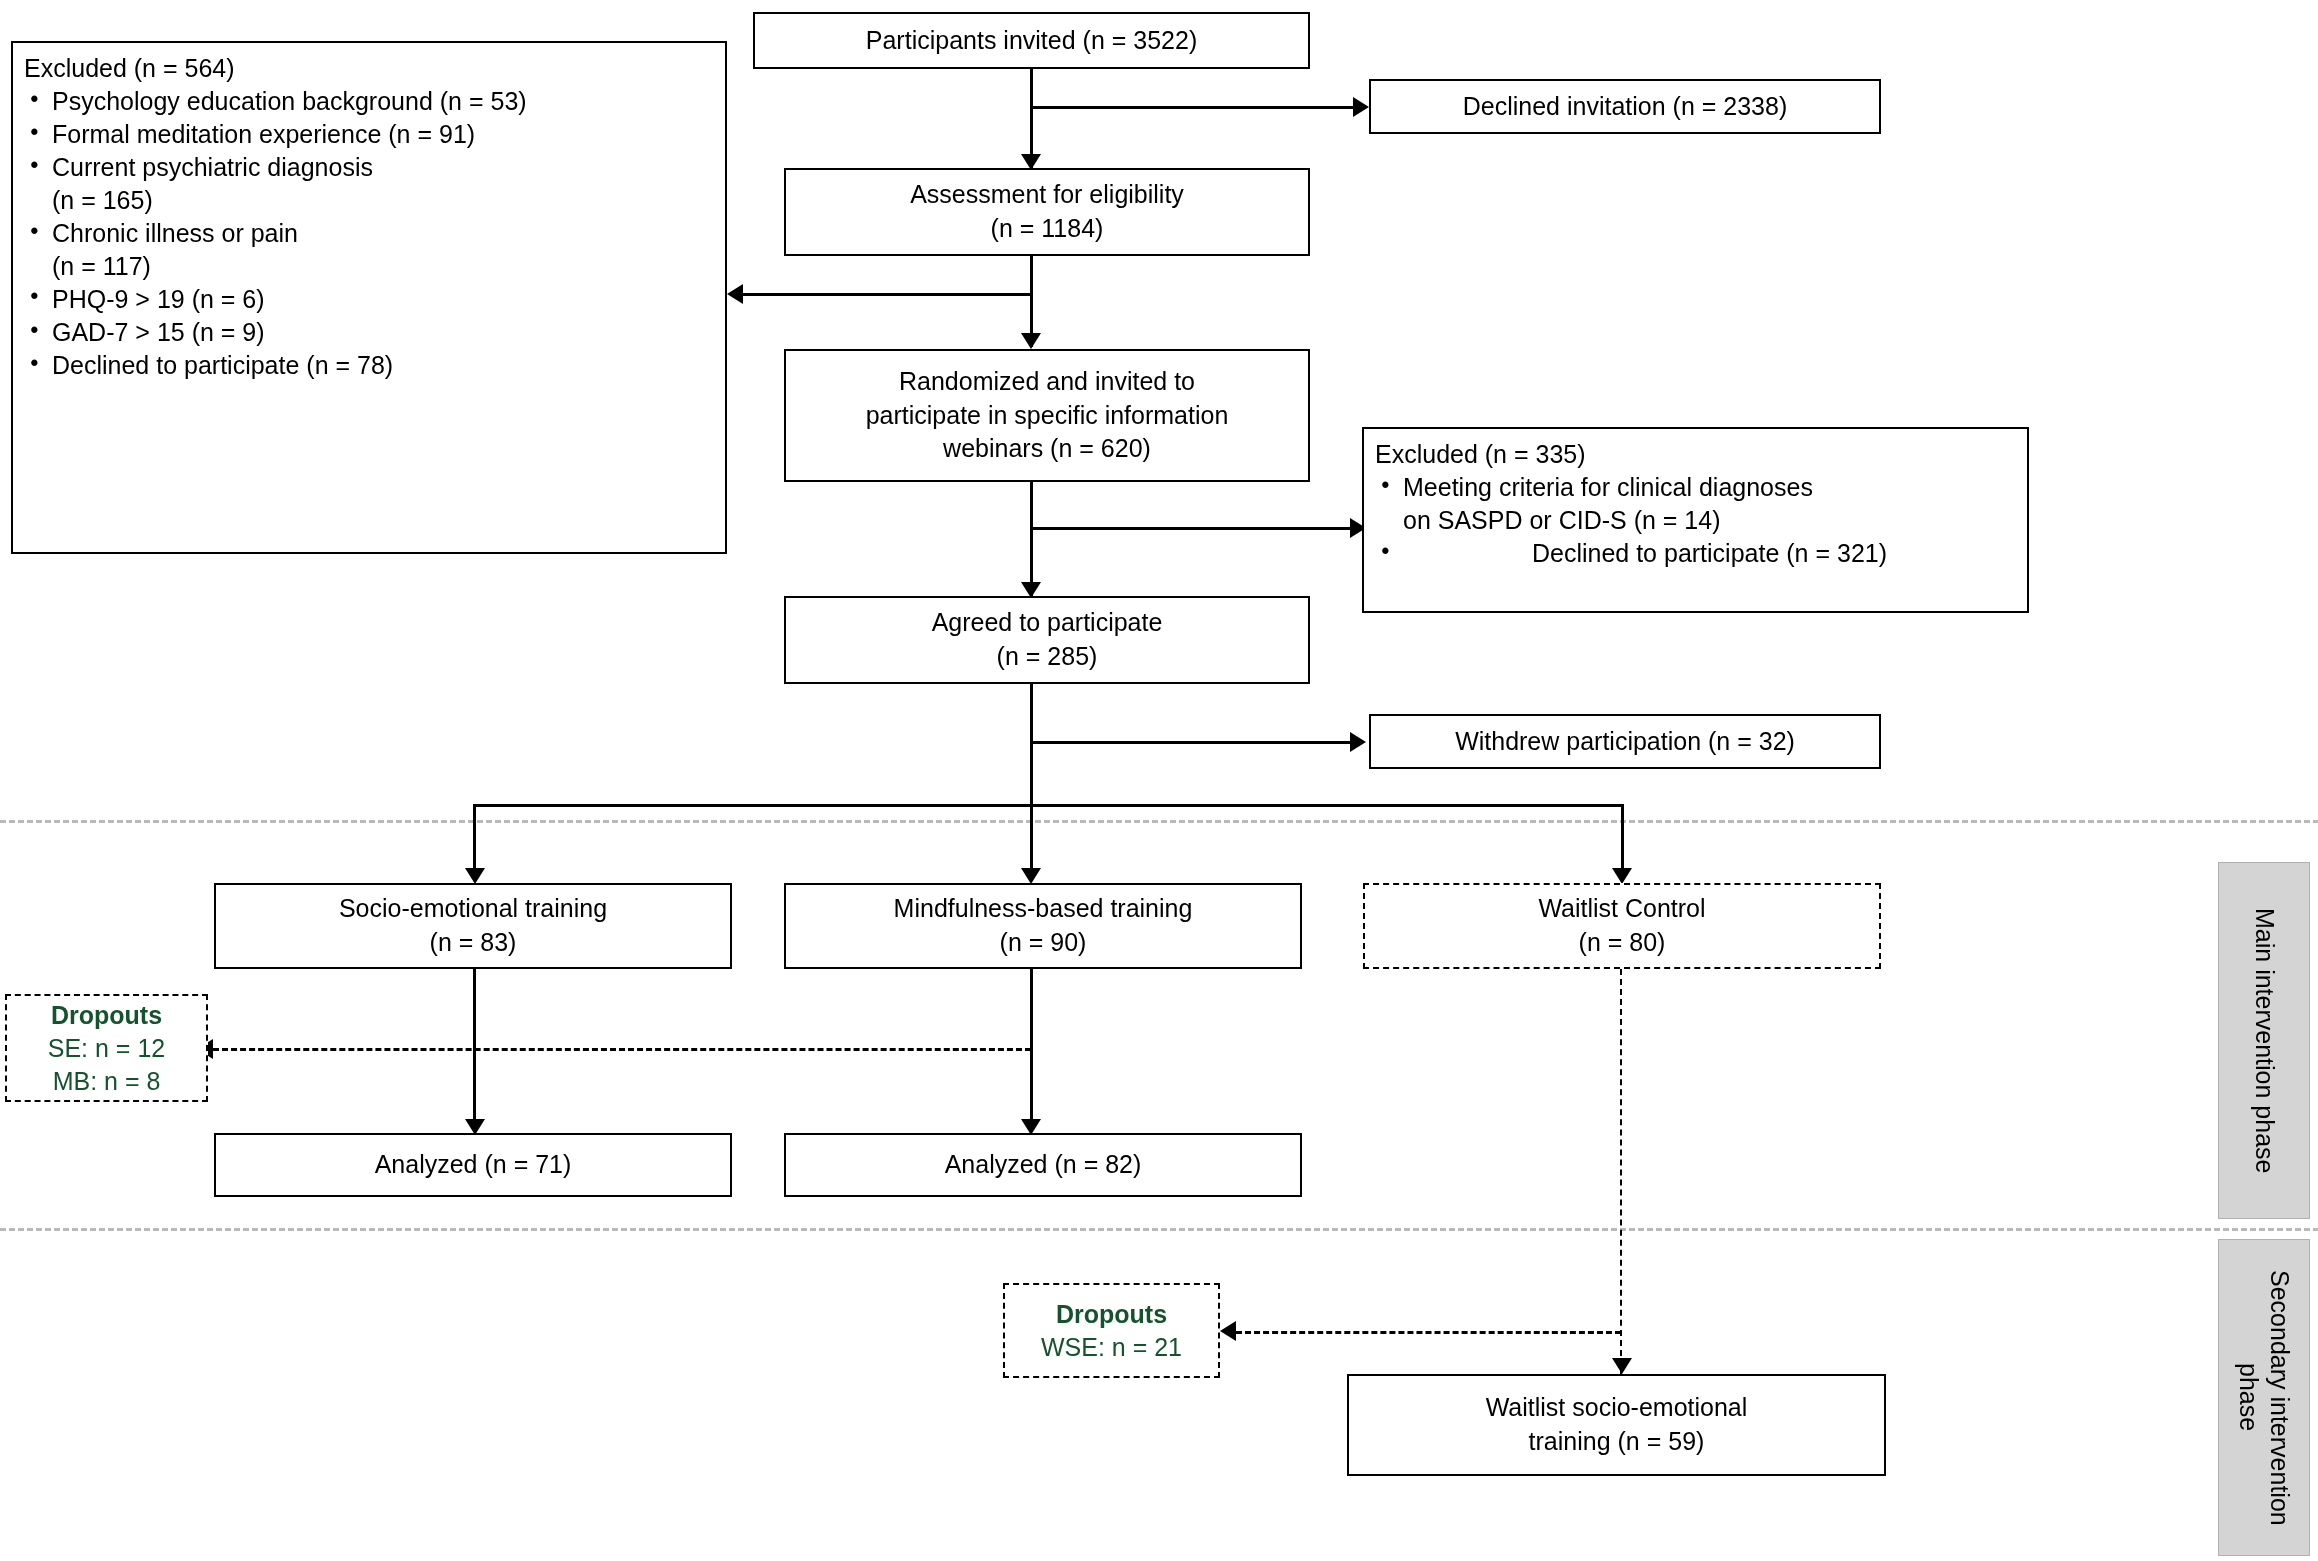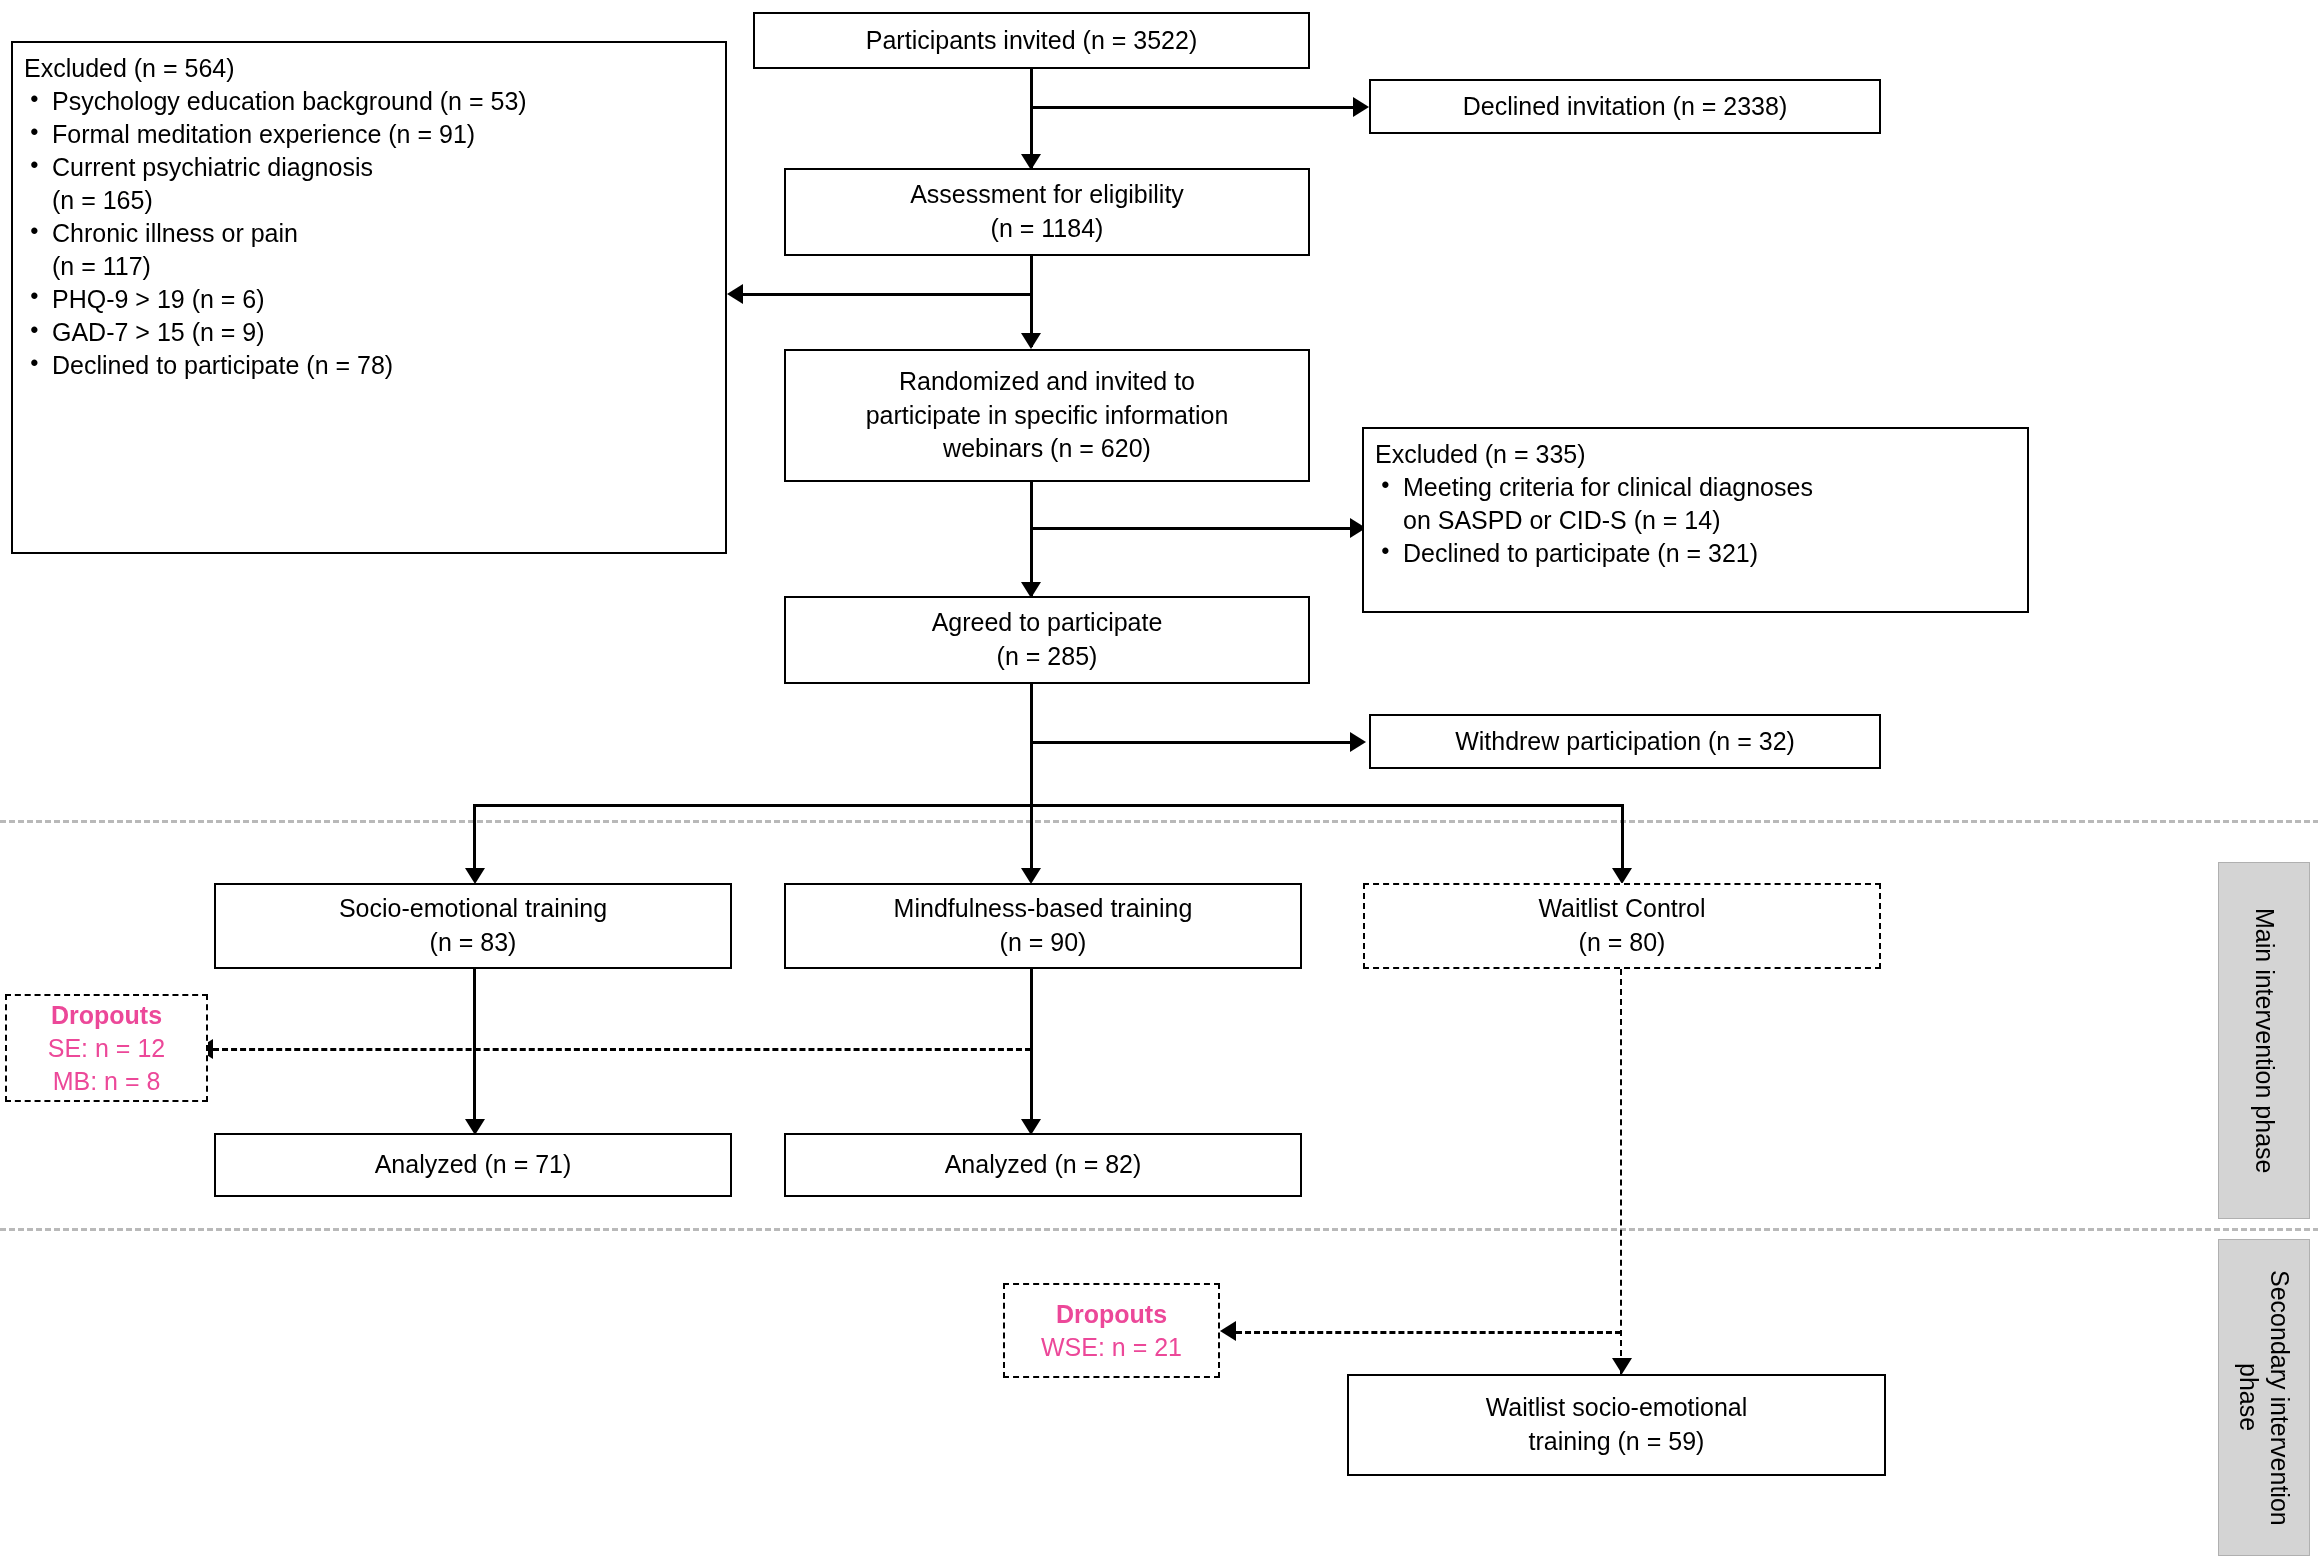--- a/index.html
+++ b/index.html
@@ -16,21 +16,21 @@
   
   .listbox{position:absolute;box-sizing:border-box;background:#fff;border:2.5px solid #000;
            font-size:25px;line-height:1.30;color:#000;padding:8.6px 11px 6.2px 11px;}
   .listbox .head{margin:0 0 1.2px 0;}
   .listbox ul{list-style:none;margin:0;padding:0;}
   .listbox li{position:relative;padding-left:28px;margin:0 0 0.6px 0;}
   .listbox li:before{content:"\2022";position:absolute;left:6.2px;top:-1.2px;font-size:23.4px;line-height:1.30;}
 
   
   .dropbox{position:absolute;box-sizing:border-box;background:#fff;border:2.5px dashed #000;
-           font-size:25px;line-height:1.32;color:#ec4899;
+           font-size:25px;line-height:1.32;color:#14532d;
            display:flex;flex-direction:column;align-items:center;justify-content:center;}
   .dropbox .t1{font-weight:bold;}
 
   
   .vline{position:absolute;background:#000;width:2.5px;}
   .hline{position:absolute;background:#000;height:2.5px;}
   .vdash{position:absolute;width:0;border-left:2.5px dashed #000;}
   .hdash{position:absolute;height:0;border-top:3.1px dashed #000;}
   .arrow-d{position:absolute;width:0;height:0;border-left:10.5px solid transparent;
            border-right:10.5px solid transparent;border-top:16px solid #000;}
@@ -119,21 +119,21 @@
   <div class="arrow-d" style="left:1021px;top:582px;"></div>
 
   <div class="hline" style="left:1030px;top:527px;width:330px;"></div>
   <div class="arrow-r" style="left:1350px;top:518px;"></div>
 
   <div class="listbox" style="left:1362px;top:427px;width:667px;height:186px;">
     <div class="head">Excluded (n = 335)</div>
     <ul>
       <li style="white-space:pre-line;">Meeting criteria for clinical diagnoses
 on SASPD or CID-S (n = 14)</li>
-      <li style="white-space:pre-line;">Declined to participate (n = 321)</li>
+      <li style="white-space:pre-line;text-align:center;">Declined to participate (n = 321)</li>
     </ul>
   </div>
 
   <div class="box" style="left:784px;top:596px;width:526px;height:88px;">
     <div class="inner">
       <div>Agreed to participate</div>
       <div>(n = 285)</div>
     </div>
   </div>
 

